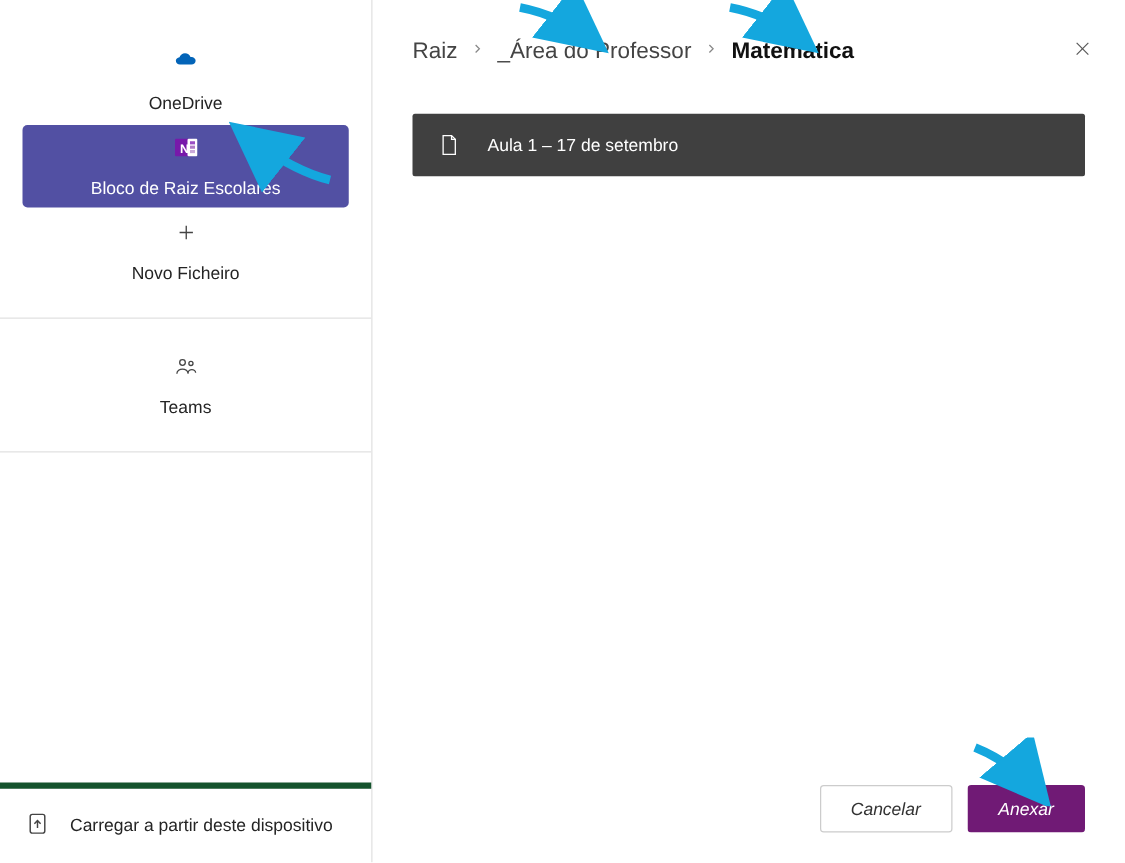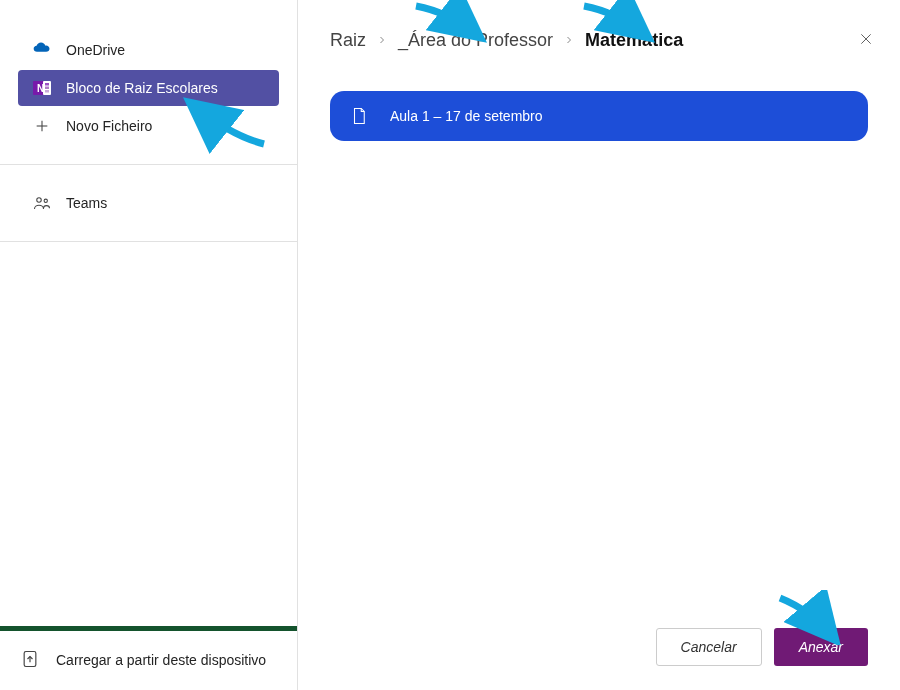--- a/index.html
+++ b/index.html
@@ -29,20 +29,21 @@
     .sidebar-item {
       display: flex;
       align-items: center;
       gap: 14px;
       padding: 8px 14px;
       margin: 2px 18px;
       border-radius: 4px;
       cursor: pointer;
       font-size: 14px;
       color: #242424;
+      flex-direction: column;
     }
     .sidebar-item.selected {
       background: #5250a3;
       color: #fff;
     }
     .sidebar-item .icon {
       width: 20px;
       height: 20px;
       display: flex;
       align-items: center;
@@ -87,23 +88,23 @@
     }
     .breadcrumb .crumb { cursor: pointer; }
     .breadcrumb .crumb.current { font-weight: 700; color: #111; cursor: default; }
     .breadcrumb .sep { color: #888; font-size: 16px; }
     .file-list { display: flex; flex-direction: column; gap: 4px; }
     .file-row {
       display: flex;
       align-items: center;
       gap: 22px;
       padding: 14px 20px;
-      background: #1d4ed8;
+      background: #404040;
       color: #fff;
-      border-radius: 14px;
+      border-radius: 2px;
       cursor: pointer;
       font-size: 14px;
     }
     .file-row .page-icon { width: 18px; height: 22px; flex: 0 0 18px; }
     .footer {
       display: flex;
       justify-content: flex-end;
       gap: 12px;
       margin-top: auto;
       padding-top: 20px;

